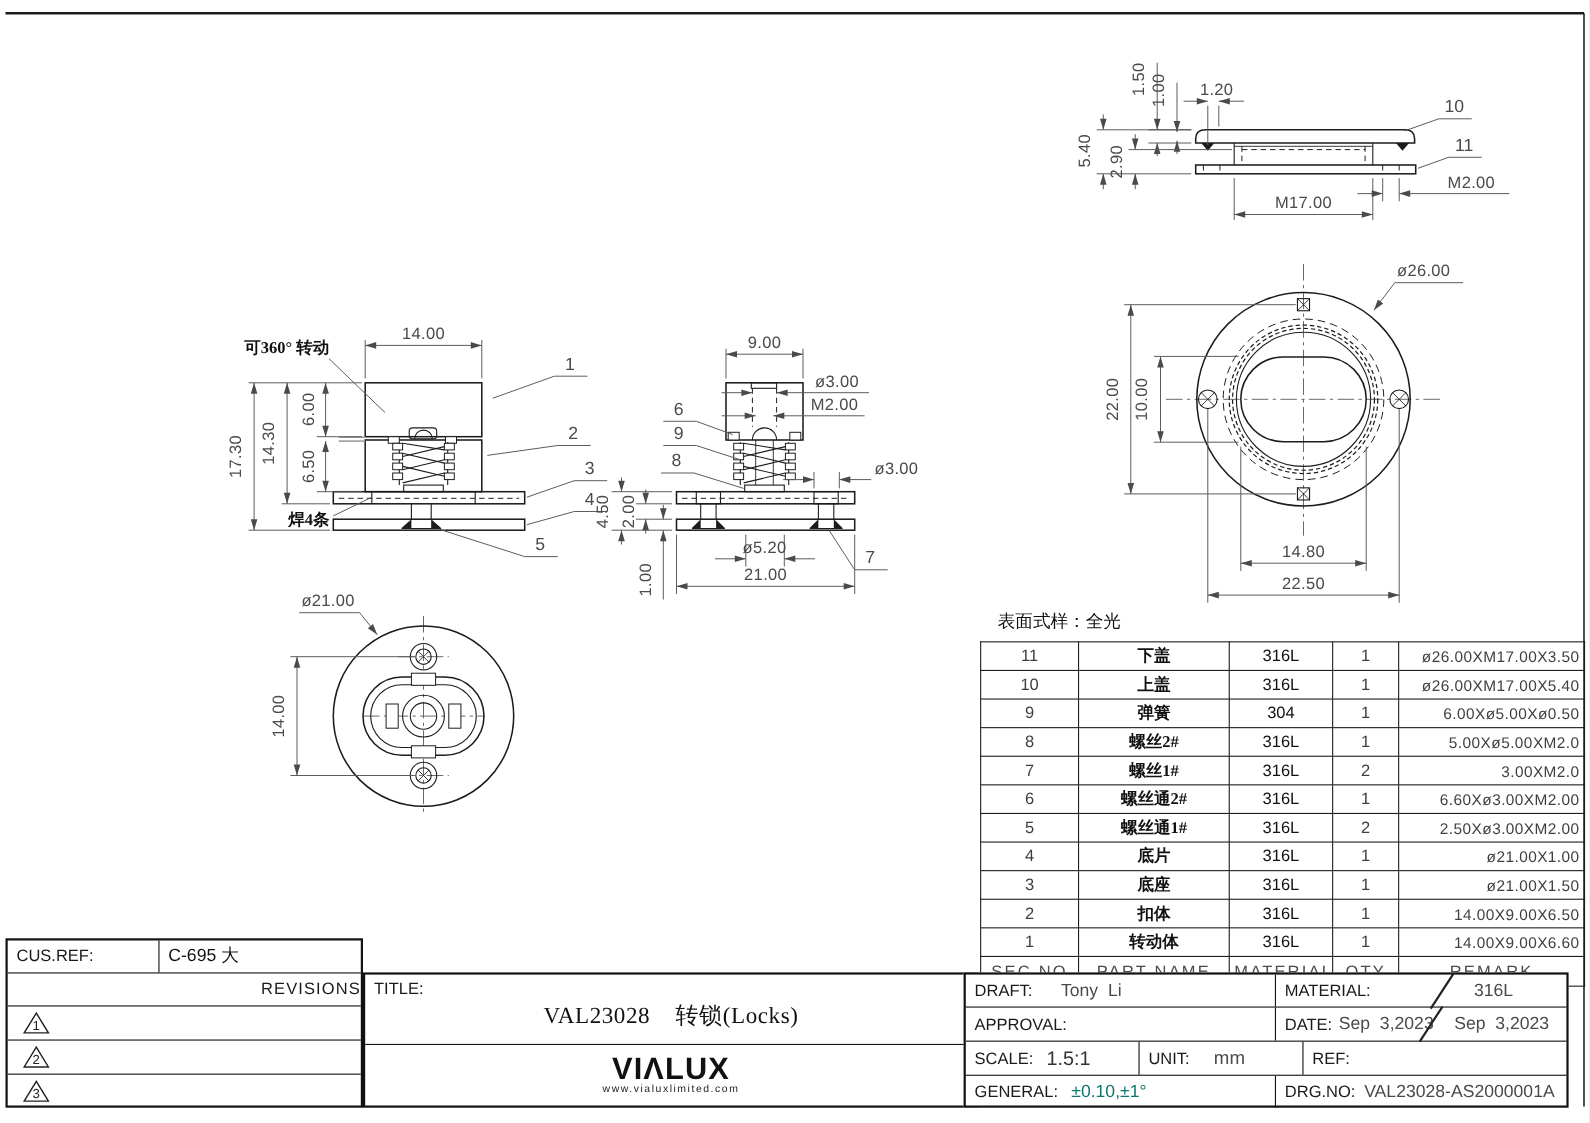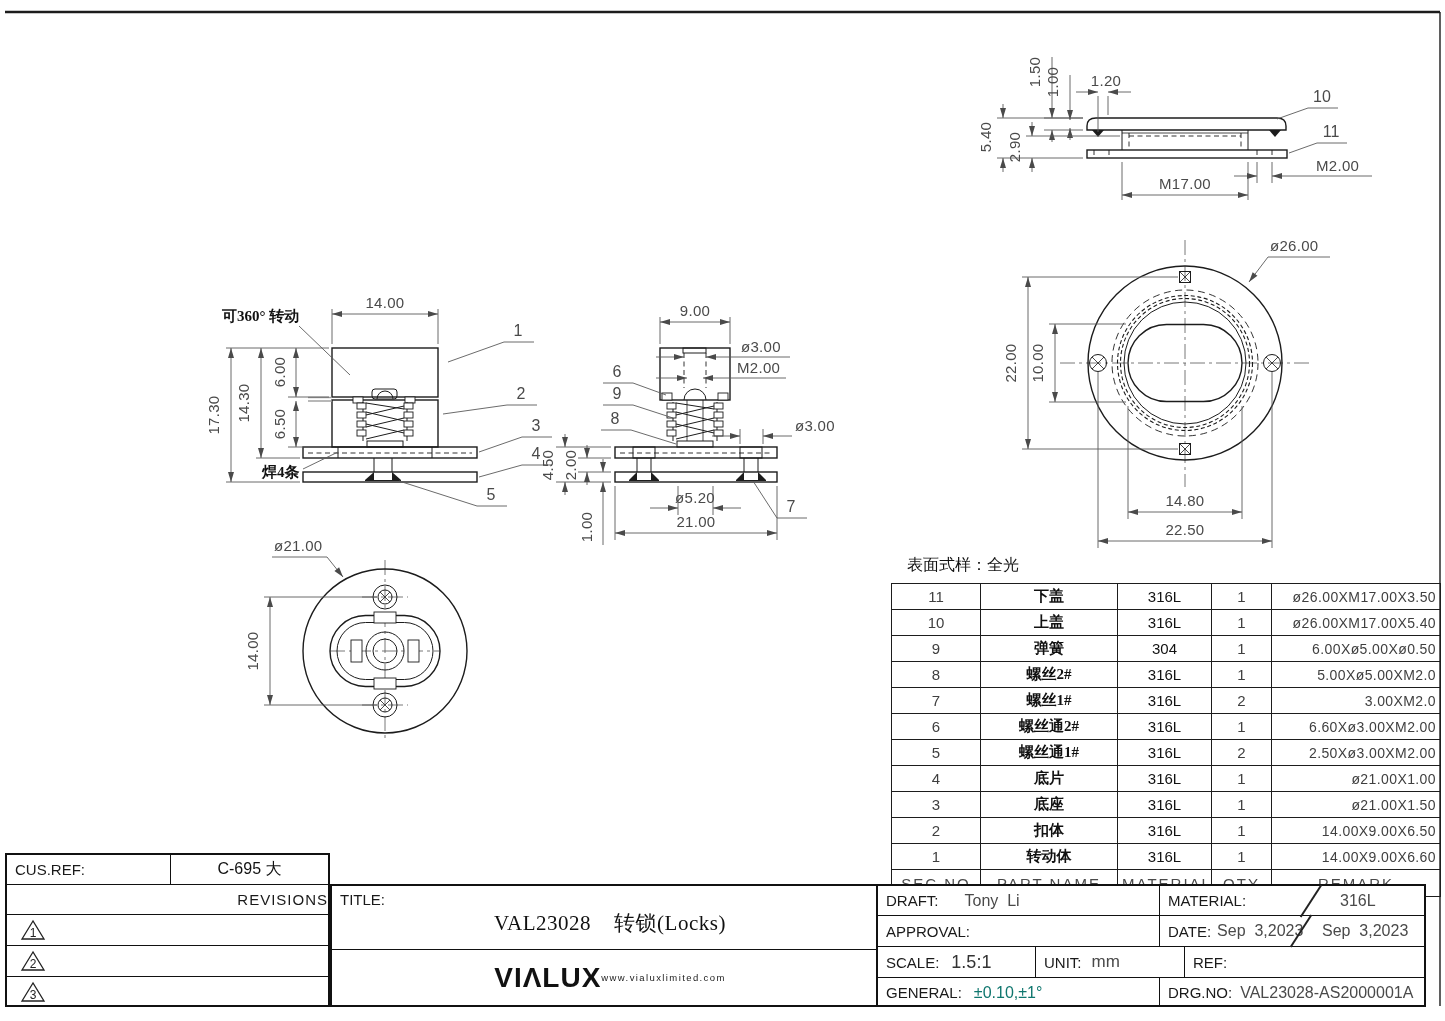--- a/index.html
+++ b/index.html
@@ -38,21 +38,21 @@
   .vline{border-right:1.5px solid #111}
   .lab{font:15px "Liberation Sans",sans-serif;color:#1a1a1a;white-space:pre}
   .val{font:16px "Liberation Sans",sans-serif;color:#4a4a4a;white-space:pre}
   .slash{position:absolute;width:2px;background:#222;transform:rotate(33deg)}
   .revtri{margin-left:12px}
   .revh{justify-content:flex-end}
   .titlebox{position:relative}
   .titlelab{position:absolute;left:8px;top:5px;font:15px "Liberation Sans",sans-serif;color:#1a1a1a}
   .titleval{width:100%;text-align:center;padding-top:10px;font:21px "Liberation Serif",serif;
             color:#111;letter-spacing:.5px;white-space:pre}
-  .logobox{flex-direction:row;justify-content:center;display:flex;align-items:center}
+  .logobox{flex-direction:column;justify-content:center;display:flex;align-items:center}
   .logoname{font:bold 28px "Liberation Sans",sans-serif;color:#111;letter-spacing:1px;line-height:26px}
   .logourl{font:9.5px "Liberation Sans",sans-serif;color:#222;letter-spacing:1.4px}
 </style>
 </head>
 <body>
 
 <div class="sheet">
 
 <svg class="draw" width="1445" height="1021" viewBox="0 0 1445 1021">
   <defs>
@@ -544,24 +544,24 @@
         <td>MATERIAL</td>
         <td>QTY</td>
         <td>REMARK</td>
       </tr>
     </tbody>
   </table>
 </div>
 
 <div class="blk" style="left:5px;top:853px;width:325px;height:154px">
   <div class="row" style="height:30px">
-    <div class="cell vline" style="width:164px">
+    <div class="cell vline" style="width:138px">
       <span class="lab">CUS.REF:</span>
     </div>
-    <div class="cell" style="flex:1;justify-content:center">
+    <div class="cell" style="flex:1;justify-content:flex-start">
       <span class="val" style="color:#111;font-size:16px">C-695 大</span>
     </div>
   </div>
   <div class="row revh" style="height:30px">
     <span class="lab" style="letter-spacing:1px">REVISIONS</span>
   </div>
   <div class="row" style="height:31px">
     <svg class="revtri" width="28" height="24">
       <polygon points="14,3 3,21 25,21" fill="none" stroke="#222" stroke-width="1.3"></polygon>
       <text x="14" y="18.5" text-anchor="middle" font-size="12" fill="#222">1</text>
@@ -615,21 +615,21 @@
       <span class="val" style="position:absolute;left:162px">Sep  3,2023</span>
     </div>
   </div>
   <div class="row" style="height:31px">
     <div class="cell vline" style="width:158px">
       <span class="lab">SCALE:</span>
       <span class="val" style="margin-left:12px;font-size:18px;color:#333">1.5:1</span>
     </div>
     <div class="cell vline" style="width:149px">
       <span class="lab">UNIT:</span>
-      <span class="val" style="margin-left:10px;font-size:17px">mm</span>
+      <span class="val" style="margin-left:22px;font-size:17px">mm</span>
     </div>
     <div class="cell" style="flex:1">
       <span class="lab">REF:</span>
     </div>
   </div>
   <div class="row" style="height:29px">
     <div class="cell vline" style="width:282px">
       <span class="lab">GENERAL:</span>
       <span class="val" style="margin-left:12px;color:#0f766e">±0.10,±1°</span>
     </div>

